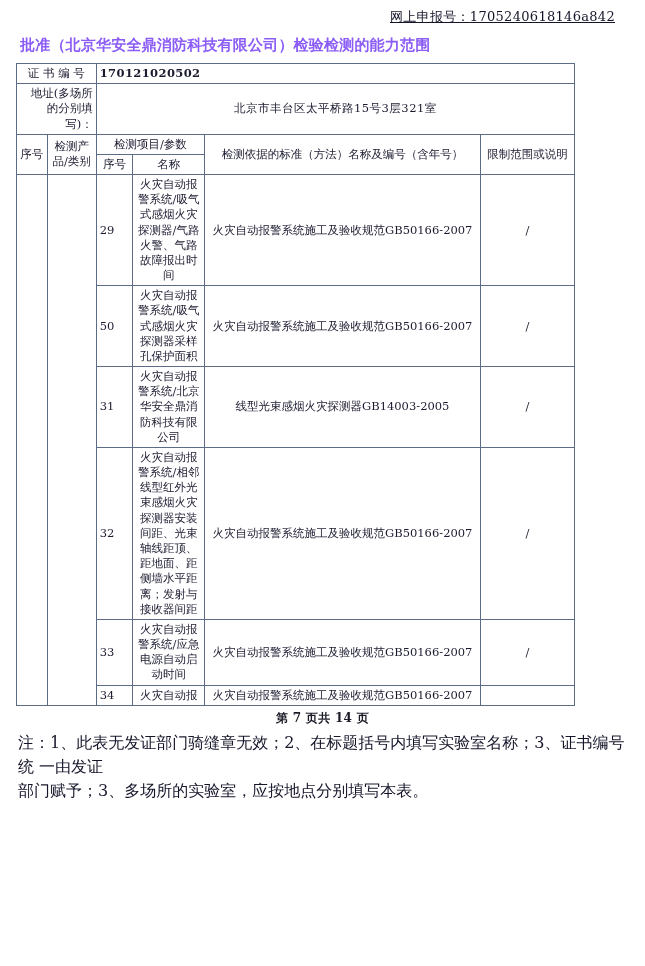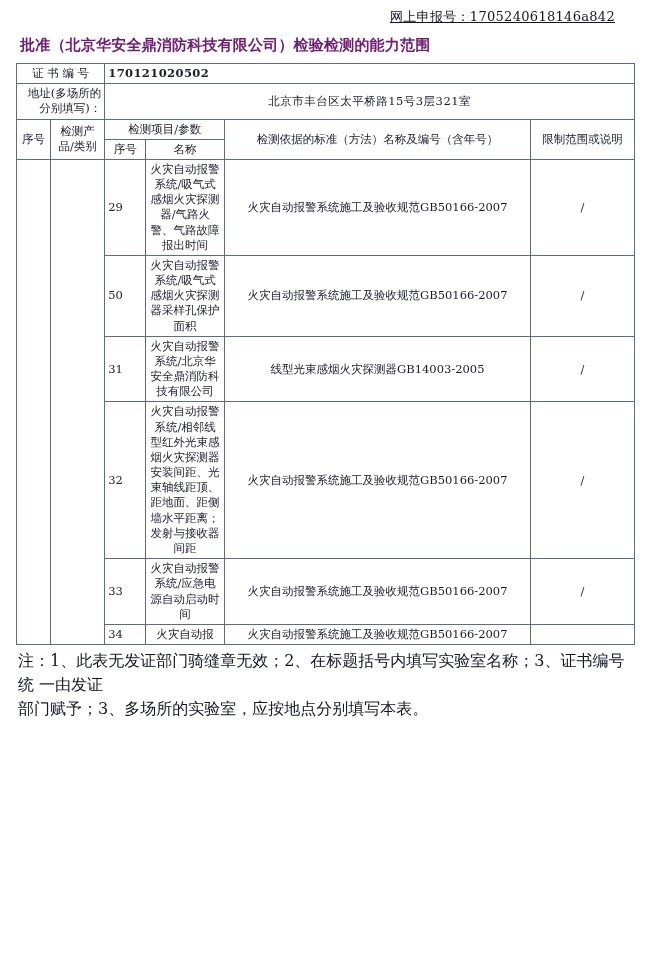--- a/index.html
+++ b/index.html
@@ -32,26 +32,26 @@
     font-family: "DejaVu Serif", "Liberation Serif", serif;
     text-decoration: underline;
   }
   .doc-title {
     font-size: 15px;
     font-weight: bold;
     margin-top: 10px;
     margin-left: 4px;
     letter-spacing: 0.2px;
     font-family: "DejaVu Serif", "Liberation Serif", serif;
-    color: #701a75;
+    color: #8b5cf6;
   }
   table.main {
     margin-top: 8px;
     border-collapse: collapse;
-    width: 619px;
+    width: 559px;
     table-layout: fixed;
     font-family: "DejaVu Serif", "Liberation Serif", serif;
   }
   table.main td {
     border: 1px solid #5c6b86;
     font-size: 11.5px;
     color: #1b1b30;
     vertical-align: middle;
     padding: 2px 3px;
     line-height: 1.32;
@@ -183,19 +183,20 @@
 
     <tr>
       <td class="num">34</td>
       <td class="item-name">火灾自动报</td>
       <td class="basis-text">火灾自动报警系统施工及验收规范GB50166-2007</td>
       <td class="slash"></td>
     </tr>
   </tbody>
     </table>
 
+  <div class="footer-page">第 7 页共 14 页</div>
 
   <div class="note">
     <span class="note-line">注：1、此表无发证部门骑缝章无效；2、在标题括号内填写实验室名称；3、证书编号统 一由发证</span>
     <span class="note-line">部门赋予；3、多场所的实验室，应按地点分别填写本表。</span>
   </div>
 
 </div>
 
 </body></html>

